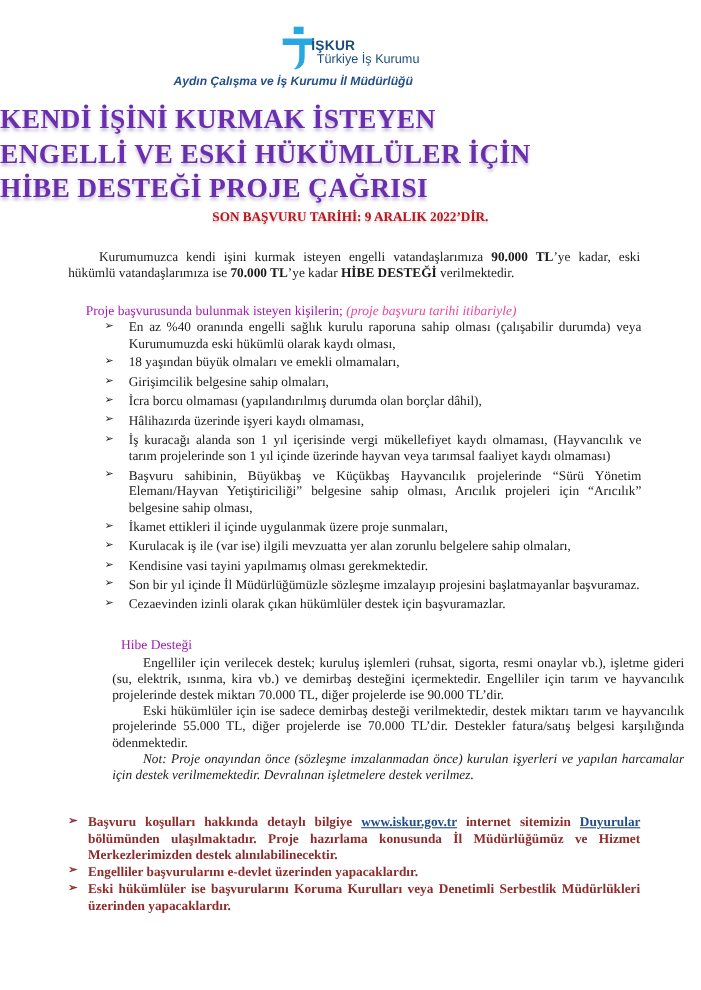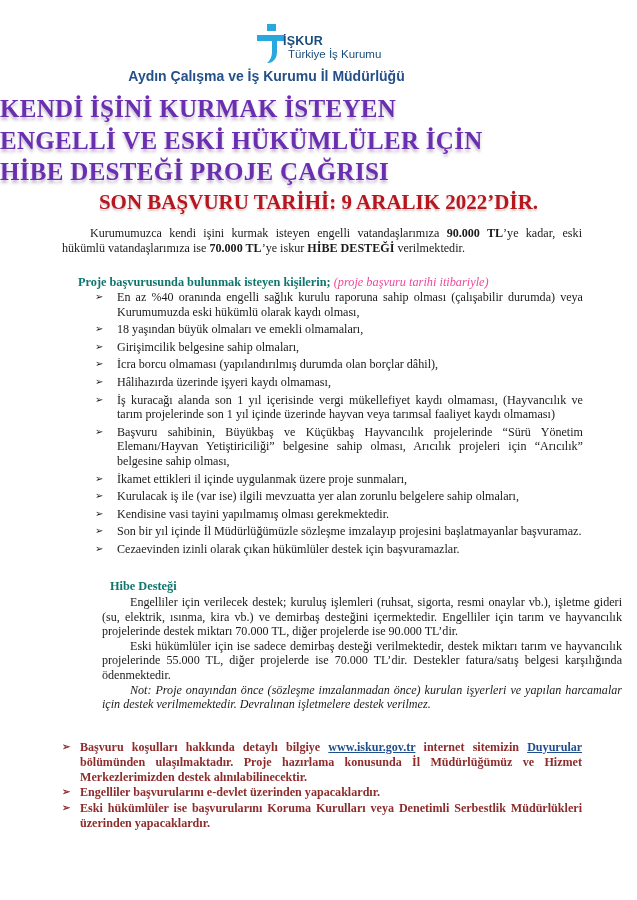--- a/index.html
+++ b/index.html
@@ -1,30 +1,30 @@
 <!DOCTYPE html>
 <html><head>
 <meta charset="utf-8">
 <style>
   html, body { margin: 0; padding: 0; background: #ffffff; }
   body { width: 637px; height: 900px; position: relative; overflow: hidden; font-family: "Liberation Serif", serif; color: #1a1a1a; }
   .logo { position: absolute; left: 255px; top: 24px; width: 190px; height: 40px; }
   .logo-mark { position: absolute; left: 0; top: 0; width: 34px; height: 40px; }
   .logo-word { position: absolute; left: 28px; top: 10px; font-family: "Liberation Sans", sans-serif; font-weight: bold; font-size: 12.5px; color: #1a4d7c; letter-spacing: 0.2px; }
   .logo-sub { position: absolute; left: 33px; top: 24px; font-family: "Liberation Sans", sans-serif; font-size: 11.5px; color: #1a4d7c; }
-  .office { position: absolute; left: 0; width: 533px; top: 68px; text-align: center; font-family: "Liberation Sans", sans-serif; font-weight: bold; font-size: 14px; color: #24508a; }
+  .office { position: absolute; left: 0; width: 533px; top: 68px; text-align: center; font-family: "Liberation Sans", sans-serif; font-weight: bold; font-size: 11px; color: #24508a; font-style: italic; }
   .title { position: absolute; left: 0; width: 637px; text-align: left; font-family: "Liberation Serif", serif; font-weight: bold; color: #6a2fb0; font-size: 25px; letter-spacing: 0.3px; text-shadow: 0 3px 3px rgba(90,60,120,0.35); white-space: nowrap; }
   .t1 { top: 95px; }
   .t2 { top: 127px; }
   .t3 { top: 158px; }
-  .deadline { position: absolute; left: 0; width: 637px; top: 190px; text-align: center; font-family: "Liberation Serif", serif; font-weight: bold; color: #b8161f; font-size: 21px; text-shadow: 0 2px 2px rgba(120,60,60,0.3); white-space: nowrap; }
+  .deadline { position: absolute; left: 0; width: 637px; top: 190px; text-align: center; font-family: "Liberation Serif", serif; font-weight: bold; color: #b8161f; font-size: 12px; text-shadow: 0 2px 2px rgba(120,60,60,0.3); white-space: nowrap; }
   .body-text { position: absolute; left: 62px; width: 520px; font-size: 12.1px; line-height: 14.6px; text-align: justify; }
   .intro { top: 226px; }
   .indent { text-indent: 28px; }
-  .red-head { color: #0f766e; font-weight: bold; }
+  .red-head { color: #a21caf; font-weight: normal; }
   .red-it { color: #ec4899; font-style: italic; font-weight: normal; }
   .req-head { position: absolute; left: 78px; top: 275px; font-size: 12.3px; white-space: nowrap; }
   ul.reqs { position: absolute; left: 95px; top: 290px; width: 488px; margin: 0; padding: 0; list-style: none; font-size: 12.1px; line-height: 14.6px; text-align: justify; }
   ul.reqs li { position: relative; padding-left: 22px; margin-bottom: 3px; }
   ul.reqs li .bullet { position: absolute; left: 0; top: 0; font-size: 10px; }
   .hibe-head { position: absolute; left: 78px; top: 579px; font-size: 12.3px; margin-left: 32px; }
   .hibe { top: 595px; margin-left: 40px; }
   .hibe p { margin: 0; }
   .note { font-style: italic; }
   ul.info { position: absolute; left: 62px; top: 740px; width: 520px; margin: 0; padding: 0; list-style: none; font-size: 12.1px; line-height: 14.8px; font-weight: bold; color: #8e2b2b; text-align: justify; }
@@ -45,21 +45,21 @@
 </div>
 
 <div class="office">Aydın Çalışma ve İş Kurumu İl Müdürlüğü</div>
 
 <div class="title t1">KENDİ İŞİNİ KURMAK İSTEYEN</div>
 <div class="title t2">ENGELLİ VE ESKİ HÜKÜMLÜLER İÇİN</div>
 <div class="title t3">HİBE DESTEĞİ PROJE ÇAĞRISI</div>
 <div class="deadline">SON BAŞVURU TARİHİ: 9 ARALIK 2022’DİR.</div>
 
 <div class="body-text intro indent">
-  <span>Kurumumuzca kendi işini kurmak isteyen engelli vatandaşlarımıza </span><b>90.000 TL</b><span>’ye kadar, eski hükümlü vatandaşlarımıza ise </span><b>70.000 TL</b><span>’ye iskur </span><b>HİBE DESTEĞİ</b><span> verilmektedir.</span>
+  <span>Kurumumuzca kendi işini kurmak isteyen engelli vatandaşlarımıza </span><b>90.000 TL</b><span>’ye kadar, eski hükümlü vatandaşlarımıza ise </span><b>70.000 TL</b><span>’ye kadar </span><b>HİBE DESTEĞİ</b><span> verilmektedir.</span>
 </div>
 
 <div class="req-head">
   <span class="red-head">Proje başvurusunda bulunmak isteyen kişilerin;</span>
   <span class="red-it">(proje başvuru tarihi itibariyle)</span>
 </div>
 
 <ul class="reqs">
   <li><span class="bullet">➢</span><span>En az %40 oranında engelli sağlık kurulu raporuna sahip olması (çalışabilir durumda) veya Kurumumuzda eski hükümlü olarak kaydı olması,</span></li>
   <li><span class="bullet">➢</span><span>18 yaşından büyük olmaları ve emekli olmamaları,</span></li>

